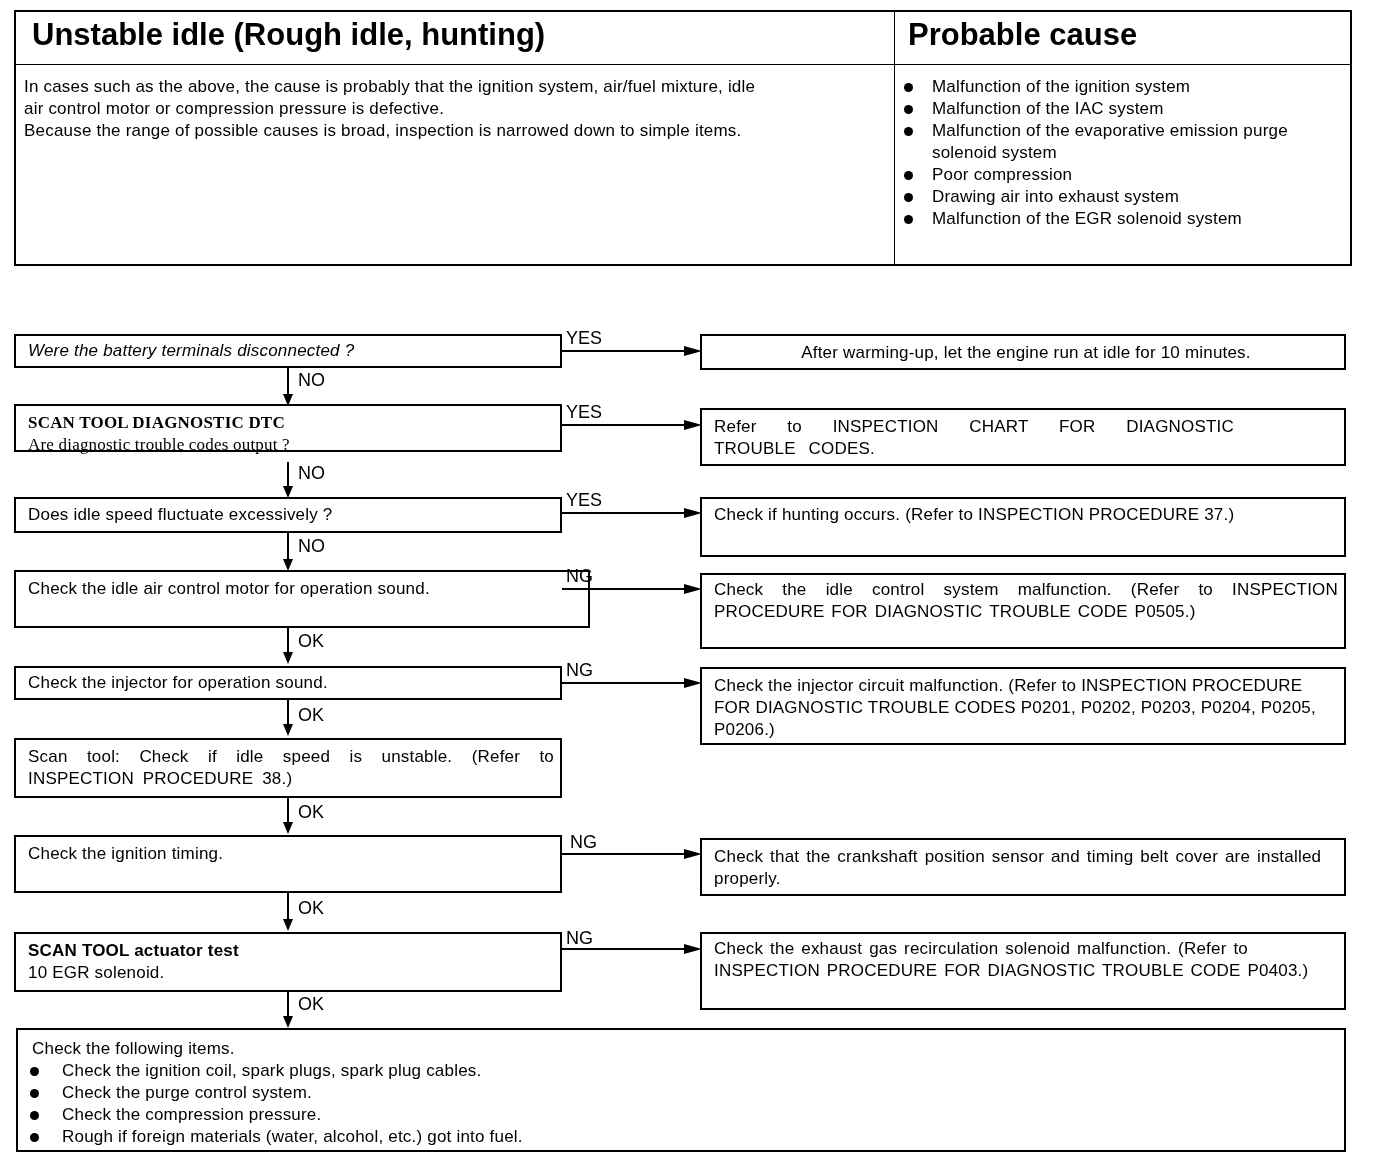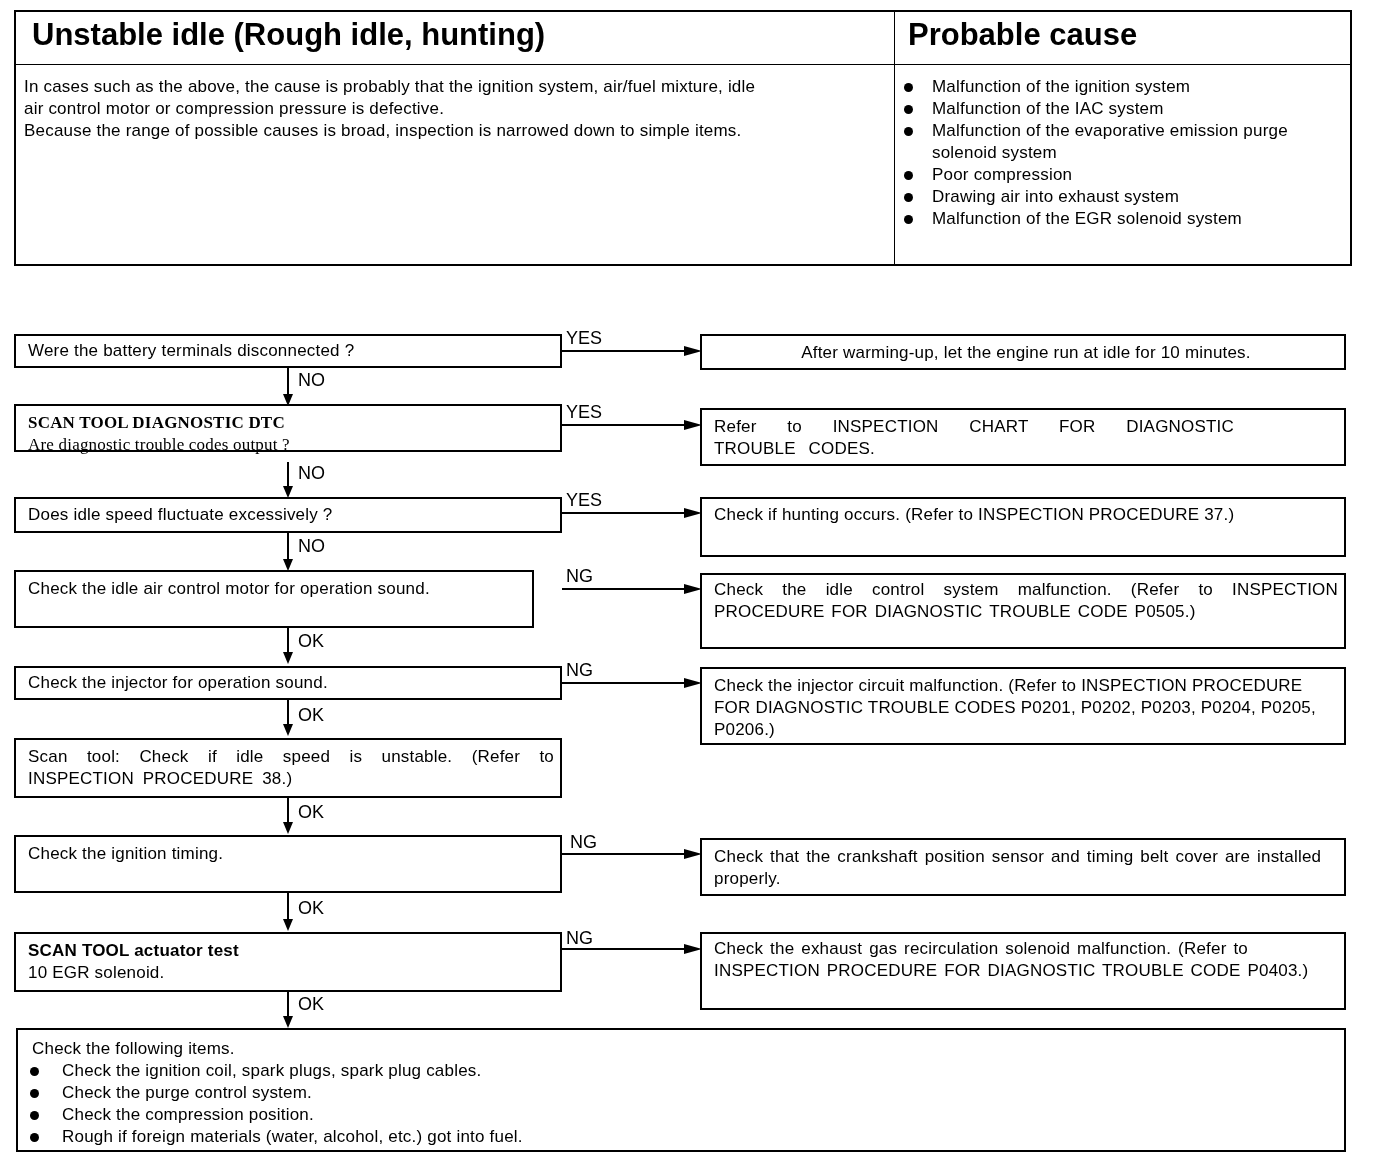--- a/index.html
+++ b/index.html
@@ -46,21 +46,21 @@
 <ul class="abs txt bullets" style="left:898px; top:76px; width:448px;">
   <li>Malfunction of the ignition system</li>
   <li>Malfunction of the IAC system</li>
   <li>Malfunction of the evaporative emission purge solenoid system</li>
   <li>Poor compression</li>
   <li>Drawing air into exhaust system</li>
   <li>Malfunction of the EGR solenoid system</li>
 </ul>
 
 <div class="box" style="left:14px; top:334px; width:548px; height:34px;">
-  <div class="inner txt" style="top:4px;">Were the battery terminals disconnected ?</div>
+  <div class="inner txt" style="top:4px;font-style:italic;">Were the battery terminals disconnected ?</div>
 </div>
 <div class="lbl" style="left:566px; top:328px;">YES</div>
 <div class="hline" style="left:562px; top:350px; width:124px;"></div>
 <div class="arrow-right" style="left:684px; top:346px;"></div>
 <div class="box" style="left:700px; top:334px; width:646px; height:36px;">
   <div class="inner txt" style="top:6px;text-align:center;">After warming-up, let the engine run at idle for 10 minutes.</div>
 </div>
 <div class="vline" style="left:287px; top:368px; height:26px;"></div>
 <div class="arrow-down" style="left:283px; top:394px;"></div>
 <div class="lbl" style="left:298px; top:370px;">NO</div>
@@ -85,21 +85,21 @@
 <div class="lbl" style="left:566px; top:490px;">YES</div>
 <div class="hline" style="left:562px; top:512px; width:124px;"></div>
 <div class="arrow-right" style="left:684px; top:508px;"></div>
 <div class="box" style="left:700px; top:497px; width:646px; height:60px;">
   <div class="inner txt" style="top:5px;">Check if hunting occurs. (Refer to INSPECTION PROCEDURE 37.)</div>
 </div>
 <div class="vline" style="left:287px; top:533px; height:26px;"></div>
 <div class="arrow-down" style="left:283px; top:559px;"></div>
 <div class="lbl" style="left:298px; top:536px;">NO</div>
 
-<div class="box" style="left:14px; top:570px; width:520px; height:58px;">
+<div class="box" style="left:14px; top:570px; width:576px; height:58px;">
   <div class="inner txt" style="top:6px;">Check the idle air control motor for operation sound.</div>
 </div>
 <div class="lbl" style="left:566px; top:566px;">NG</div>
 <div class="hline" style="left:562px; top:588px; width:124px;"></div>
 <div class="arrow-right" style="left:684px; top:584px;"></div>
 <div class="box" style="left:700px; top:573px; width:646px; height:76px;">
   <div class="inner txt" style="top:4px; text-align:justify; word-spacing:2px;">Check the idle control system malfunction. (Refer to INSPECTION PROCEDURE FOR DIAGNOSTIC TROUBLE CODE P0505.)</div>
 </div>
 <div class="vline" style="left:287px; top:628px; height:24px;"></div>
 <div class="arrow-down" style="left:283px; top:652px;"></div>
@@ -150,16 +150,16 @@
 </div>
 <div class="vline" style="left:287px; top:992px; height:24px;"></div>
 <div class="arrow-down" style="left:283px; top:1016px;"></div>
 <div class="lbl" style="left:298px; top:994px;">OK</div>
 
 <div class="box" style="left:16px; top:1028px; width:1330px; height:124px;">
   <div class="abs txt" style="left:14px; top:8px;">Check the following items.</div>
   <ul class="abs txt bullets wide" style="left:8px; top:30px; width:1200px;">
     <li>Check the ignition coil, spark plugs, spark plug cables.</li>
     <li>Check the purge control system.</li>
-    <li>Check the compression position.</li>
+    <li>Check the compression pressure.</li>
     <li>Rough if foreign materials (water, alcohol, etc.) got into fuel.</li>
   </ul>
 </div>
 
 </body></html>

